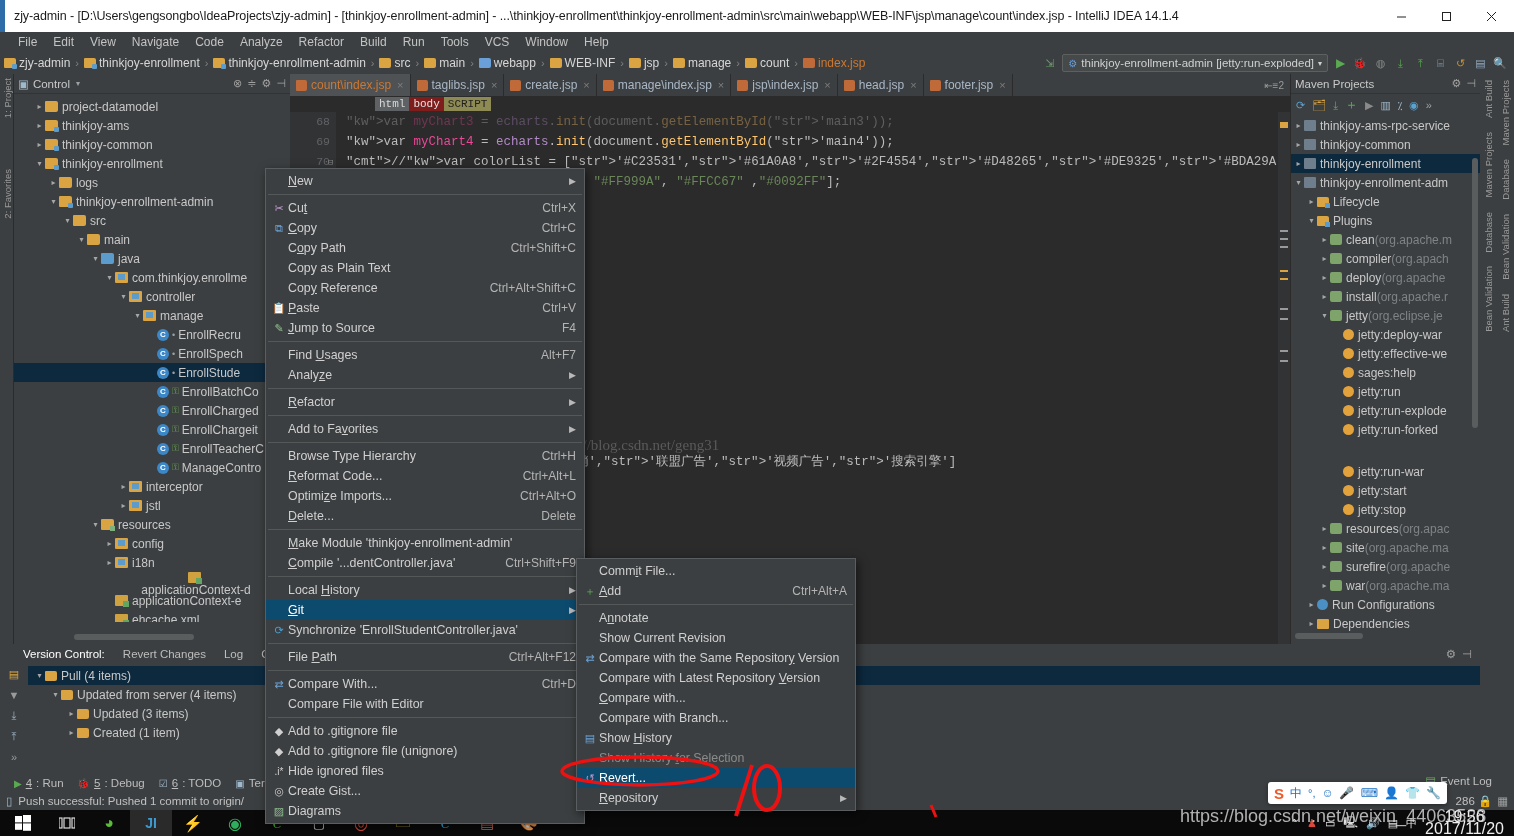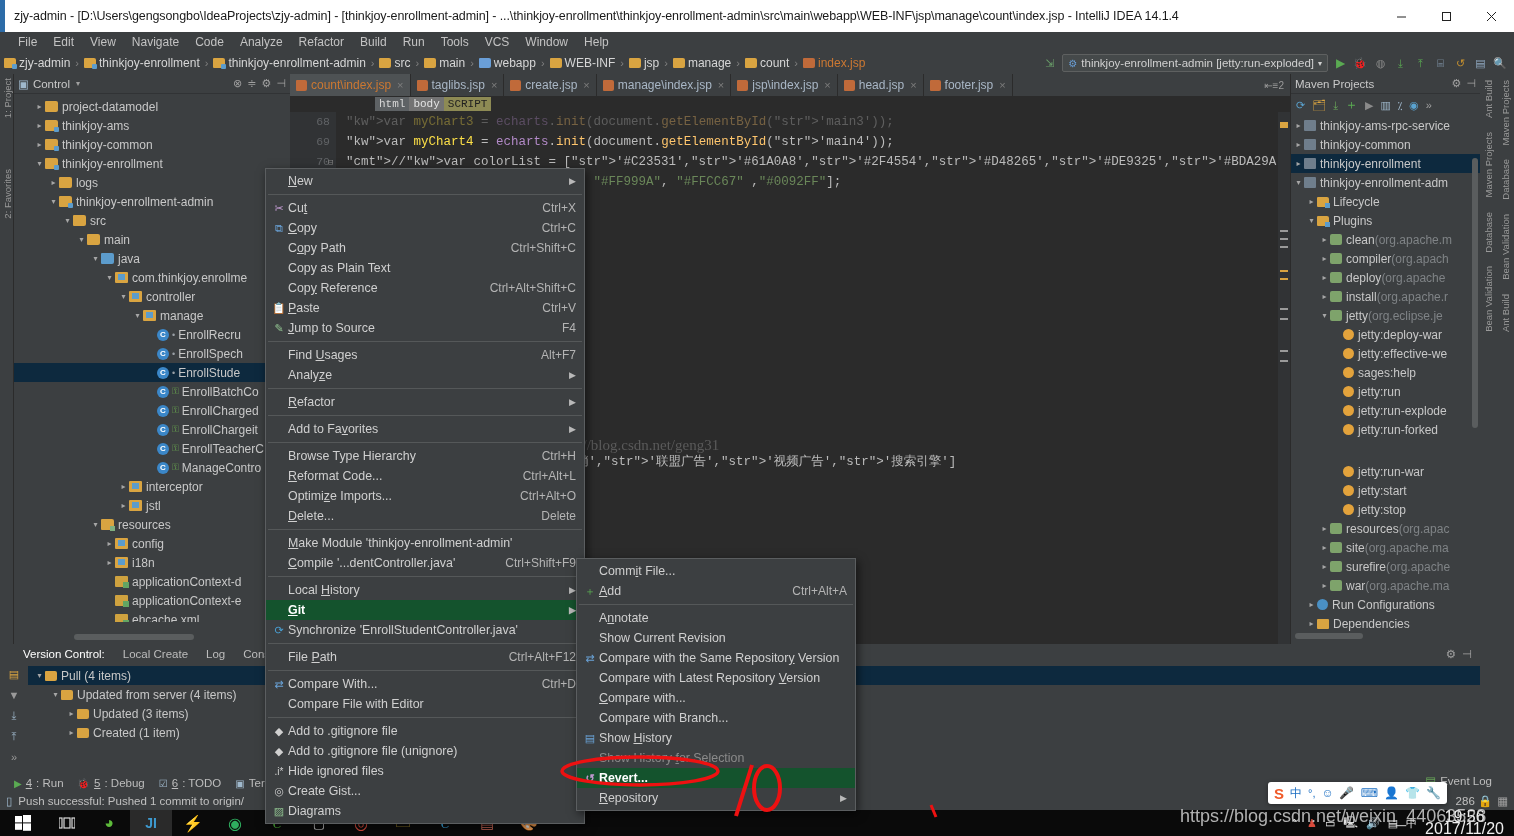--- a/index.html
+++ b/index.html
@@ -91,31 +91,31 @@
   .etab { height:22px; display:flex; align-items:center; padding:0 6px; gap:4px;
     font-size:12px; color:#a9b7c6; border-right:1px solid #2b2b2b; }
   .etab.active { background:#4e5254; color:#cc7832; }
   .etab .x { color:#7d7d7d; font-size:11px; margin-left:2px; }
   #tabstrip .spacer { flex:1; }
   #tabstrip .tab-count { font-size:10px; color:#9a9a9a; padding-right:6px; }
   #bcrumbs2 { position:absolute; top:22px; left:85px; height:16px; display:flex;
     align-items:center; gap:0px; z-index:6; }
   .bc2 { font-size:11px; font-family:"Liberation Mono", monospace; padding:1px 4px; }
   .bc2.a { background:#5e6265; color:#d8d8d8; }
-  .bc2.b { background:#737373; color:#e4e4e4; }
+  .bc2.b { background:#7f1d1d; color:#e4e4e4; }
   .bc2.c { background:#8d8a54; color:#1f1f1f; }
   #code { position:absolute; top:38px; left:0; width:1000px; height:532px;
     background:#2b2b2b; font-family:"Liberation Mono", monospace; font-size:12.5px;
     overflow:hidden; }
   #gutter { position:absolute; left:0; top:0; width:46px; height:532px;
     background:#313335; color:#606366; font-size:11.5px; text-align:right;
     padding-right:6px; }
   .gl { height:20px; line-height:20px; }
   .cfold { position:absolute; left:38px; color:#808080; font-size:9px; }
-  .cline { position:absolute; left:56px; height:20px; line-height:20px; white-space:pre; } .fn { color:#ffc66d; } .str { color:#6a8759; } .id { color:#fde047; } .cls { color:#b38ac8; } .sel-hl { background:#32593d; color:#a9b7c6; }
+  .cline { position:absolute; left:56px; height:20px; line-height:20px; white-space:pre; } .fn { color:#ffc66d; } .str { color:#6a8759; } .id { color:#ec4899; } .cls { color:#b38ac8; } .sel-hl { background:#32593d; color:#a9b7c6; }
   #watermark { position:absolute; left:265px; top:325px; font-size:15px;
     color:#5a5a5a; font-family:"Liberation Serif", serif; }
   #rightgutter { position:absolute; right:0; top:0; width:12px; height:532px;
     background:#313335; }
   .rgm { position:absolute; right:2px; width:8px; height:2px; }
 
   
   #mavenwin { position:absolute; left:1290px; top:74px; width:190px; height:570px;
     background:#3c3f41; border-left:1px solid #2b2b2b; }
   #mavenhdr { height:20px; display:flex; align-items:center; padding:0 4px;
@@ -196,21 +196,21 @@
     padding-right:4px; color:#e0e0e0; font-size:11px; }
   #clock { text-align:center; font-size:16px; line-height:12px; color:#efefef;
     padding-right:6px; }
 
   
   #ctxmenu { position:absolute; left:265px; top:168px; width:320px;
     background:#3c3f41; border:1px solid #5b5e60; box-shadow:2px 3px 9px rgba(0,0,0,.55);
     padding:2px 0; z-index:50; }
   .cmi { height:20px; display:flex; align-items:center; padding:0 8px 0 4px;
     font-size:12.4px; color:#d0d0d0; white-space:nowrap; }
-  .cmi.sel { background:#14532d; color:#ffffff;font-weight:bold; }
+  .cmi.sel { background:#0c4a6e; color:#ffffff; }
   .cmi .cmicon { width:18px; flex:0 0 auto; display:flex; align-items:center;
     justify-content:center; font-size:11px; }
   .cmi .cmlabel { flex:0 0 auto; }
   .cmi .cmkey { margin-left:auto; color:#b4b4b4; font-size:12px; padding-left:24px; }
   .cmi .arrow { margin-left:auto; font-size:9px; color:#b9b9b9; padding-left:20px; }
   .cmsep { height:1px; background:#555859; margin:3px 2px; }
   .u1 { text-decoration:underline; }
 
   
   #gitmenu { position:absolute; left:576px; top:558px; width:280px;
@@ -488,21 +488,21 @@
       <div class="trow" style="padding-left: 90px;">
         <span class="tw">▸</span>
         <span class="ticon ic-pkg"></span>
         <span>config</span>
       </div>
       <div class="trow" style="padding-left: 90px;">
         <span class="tw">▸</span>
         <span class="ticon ic-pkg"></span>
         <span>i18n</span>
       </div>
-      <div class="trow" style="padding-left: 90px;">
+      <div class="trow" style="padding-left: 90px; flex-direction: column;">
         <span class="tw"></span>
         <span class="ticon ic-xml"></span>
         <span>applicationContext-d</span>
       </div>
       <div class="trow" style="padding-left: 90px;">
         <span class="tw"></span>
         <span class="ticon ic-xml"></span>
         <span>applicationContext-e</span>
       </div>
       <div class="trow" style="padding-left: 90px;">
@@ -808,21 +808,21 @@
     <span class="vstrip-label">Maven Projects</span>
     <span class="vstrip-label">Database</span>
     <span class="vstrip-label">Bean Validation</span>
     <span class="vstrip-label">Ant Build</span>
   </div>
 </div>
 
 <div id="vcswin">
   <div id="vcstabs">
       <div class="vt active">Version Control:</div>
-      <div class="vt">Local Create</div>
+      <div class="vt">Revert Changes</div>
       <div class="vt">Log</div>
       <div class="vt">Console</div>
       <div class="vt-tools">
         <span>⚙</span>
         <span>⊣</span>
       </div>
     </div>
   <div id="vcsbody">
     <div id="vcsgutter">
       <span style="color:#d9a441;">▤</span>

